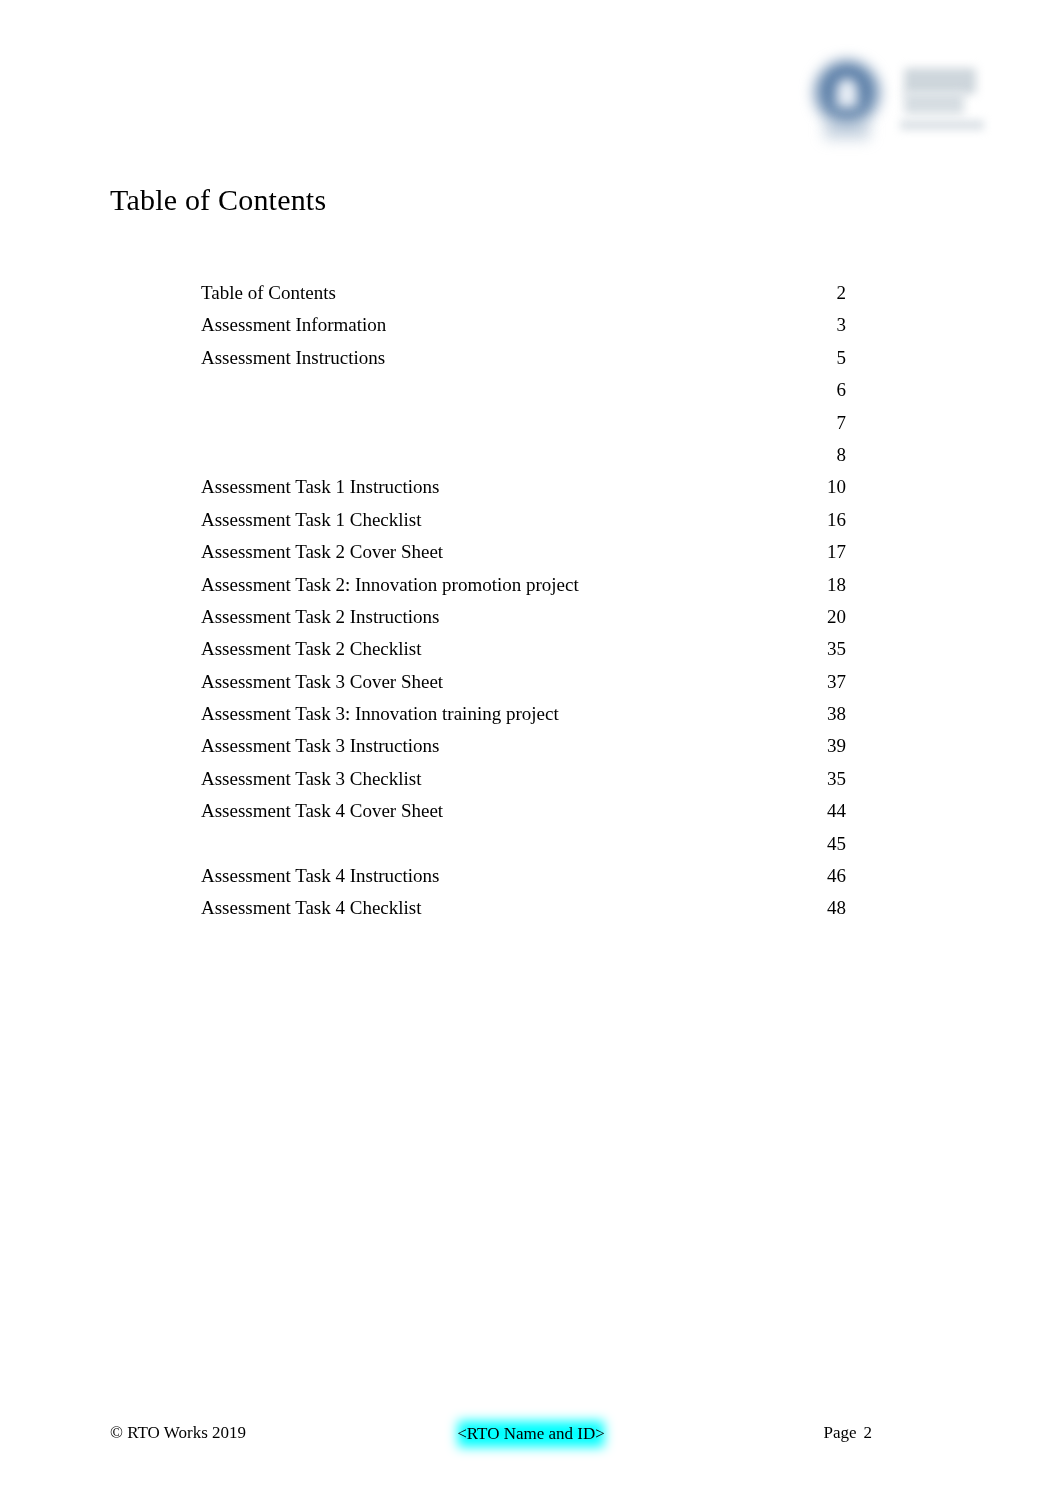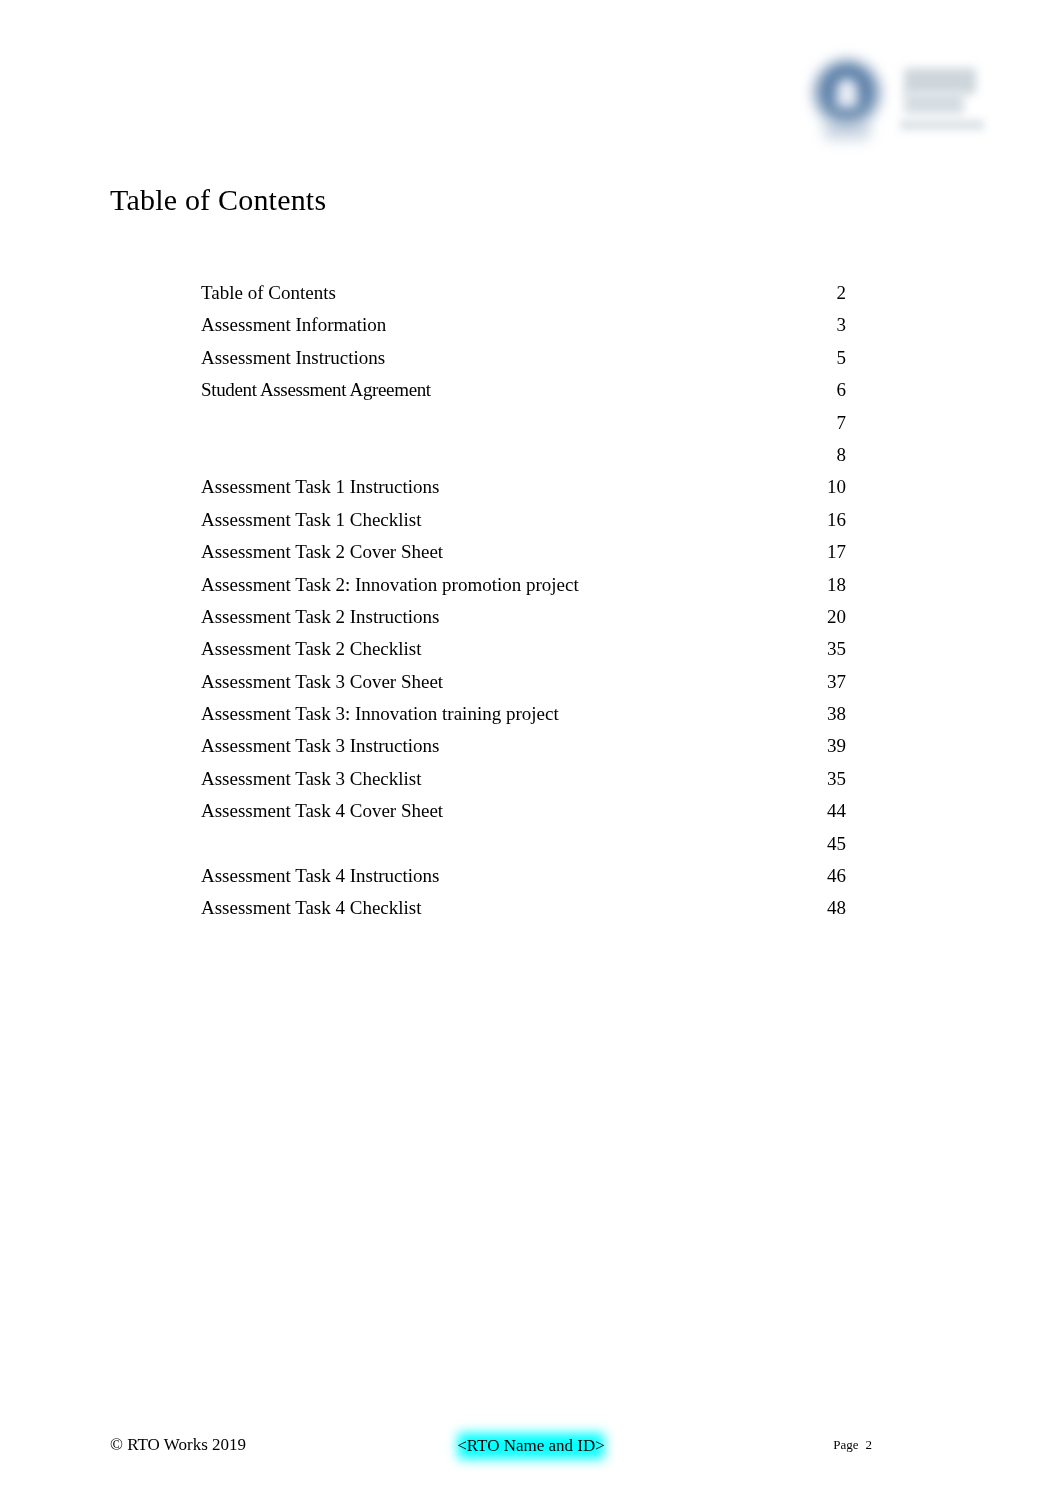--- a/index.html
+++ b/index.html
@@ -130,21 +130,20 @@
     min-width: 26px;
   }
 
   
   .footer {
     position: absolute;
     left: 0;
     top: 1420px;
     width: 980px;
     height: 32px;
-    margin-top: 12px;
   }
   .footer-left {
     position: absolute;
     left: 110px;
     top: 0;
     font-size: 17px;
     line-height: 26px;
     white-space: nowrap;
   }
   .footer-center-wrap {
@@ -174,21 +173,21 @@
     z-index: 0;
   }
   .footer-center-text {
     position: relative;
     z-index: 1;
   }
   .footer-right {
     position: absolute;
     right: 108px;
     top: 0;
-    font-size: 13px;
+    font-size: 17px;
     line-height: 26px;
     white-space: nowrap;
   }
   .footer-right .page-word { margin-right: 7px; }
 </style>
 </head>
 <body>
 
 <div class="logo-block">
   <div class="logo-mark"></div>
@@ -215,21 +214,20 @@
     <span class="toc-page">3</span>
   </div>
 
   <div class="toc-row">
     <span class="toc-label">Assessment Instructions</span>
     <span class="toc-leader"></span>
     <span class="toc-page">5</span>
   </div>
 
   <div class="toc-row condensed">
-    <span class="toc-label">Student Assessment Agreement</span>
     <span class="toc-leader"></span>
     <span class="toc-page">6</span>
   </div>
 
   <div class="toc-row">
     <span class="toc-leader"></span>
     <span class="toc-page">7</span>
   </div>
 
   <div class="toc-row">

